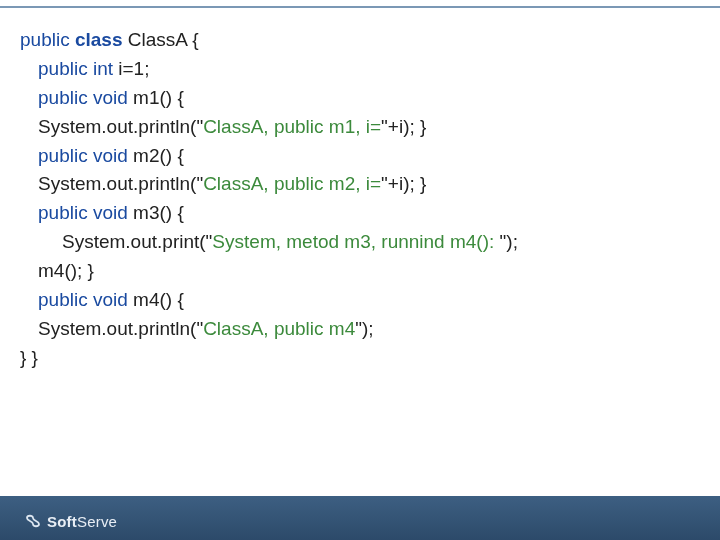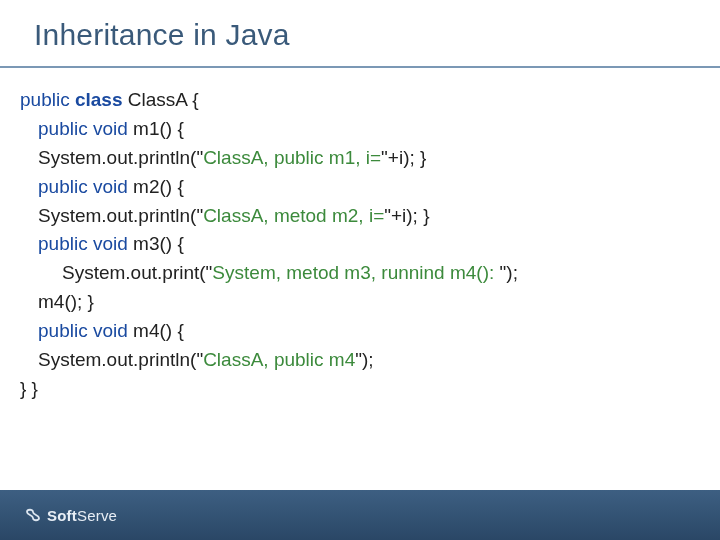--- a/index.html
+++ b/index.html
@@ -19,31 +19,29 @@
   .logo { display: flex; align-items: center; gap: 5px; }
   .logo-mark { width: 18px; height: 18px; }
   .logo-text { color: #e8eef5; font-size: 15px; font-weight: 600; letter-spacing: 0.2px; }
   .logo-text .light { font-weight: 400; }
 </style>
 </head>
 <body>
 
 <div class="slide">
 
-  <div class="title-wrap">
-    <div class="title">Inheritance in Java</div>
-  </div>
   <div class="title-rule"></div>
 
   <div class="code">
     <div><span class="kw1">public </span><span class="kw2">class </span><span>ClassA {</span></div>
+    <div class="ind1"><span class="kw1">public int </span><span>i=1;</span></div>
     <div class="ind1"><span class="kw1">public void </span><span>m1() {</span></div>
     <div class="ind1"><span>System.out.println("</span><span class="str">ClassA, public m1, i=</span><span>"+i);  }</span></div>
     <div class="ind1"><span class="kw1">public void </span><span>m2() {</span></div>
-    <div class="ind1"><span>System.out.println("</span><span class="str">ClassA, metod m2, i=</span><span>"+i);  }</span></div>
+    <div class="ind1"><span>System.out.println("</span><span class="str">ClassA, public m2, i=</span><span>"+i);  }</span></div>
     <div class="ind1"><span class="kw1">public void </span><span>m3() {</span></div>
     <div class="ind2"><span>System.out.print("</span><span class="str">System, metod m3, runnind m4(): </span><span>");</span></div>
     <div class="ind1"><span>m4();  }</span></div>
     <div class="ind1"><span class="kw1">public void </span><span>m4() {</span></div>
     <div class="ind1"><span>System.out.println("</span><span class="str">ClassA, public m4</span><span>");</span></div>
     <div><span>}   }</span></div>
   </div>
 
   <div class="footer-top"></div>
   <div class="footer">

